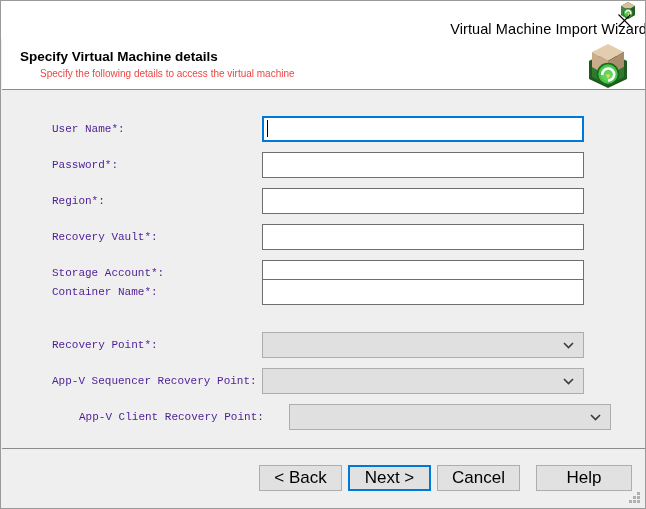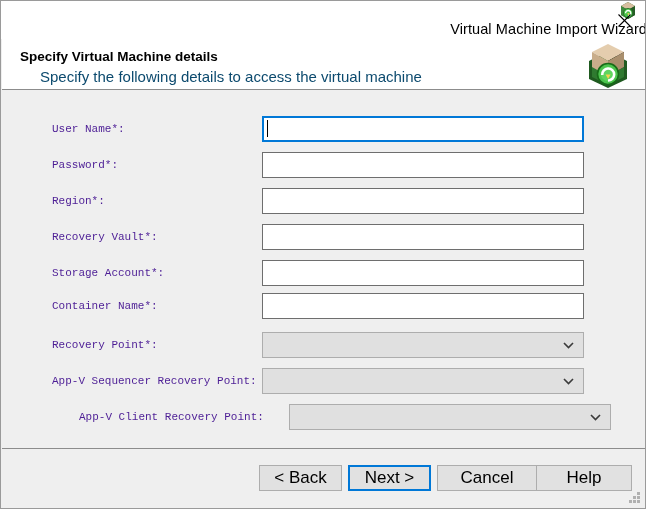--- a/index.html
+++ b/index.html
@@ -74,22 +74,22 @@
     left: 18px;
     top: 10px;
     font-size: 13.5px;
     font-weight: bold;
     color: #000000;
   }
   .header-sub {
     position: absolute;
     left: 38px;
     top: 29px;
-    font-size: 15px;
-    color: #0c4a6e;
+    font-size: 10px;
+    color: #ef4444;
   }
   .header-icon {
     position: absolute;
     right: 12px;
     top: 4px;
     width: 50px;
     height: 46px;
   }
 
   
@@ -268,21 +268,21 @@
           <input type="text" class="field" value="" style="">
         </div>
         <div class="form-row" style="top: 133px;">
           <div class="form-label">Recovery Vault*:</div>
           <input type="text" class="field" value="" style="">
         </div>
         <div class="form-row" style="top: 169px;">
           <div class="form-label">Storage Account*:</div>
           <input type="text" class="field" value="" style="">
         </div>
-        <div class="form-row" style="top: 202px;">
+        <div class="form-row" style="top: 188px;">
           <div class="form-label">Container Name*:</div>
           <input type="text" class="field" value="" style="">
         </div>
         <div class="form-row" style="top: 241px;">
           <div class="form-label">Recovery Point*:</div>
           <div class="combo">
             <span class="combo-arrow">
               <svg width="11" height="7" viewBox="0 0 11 7">
                 <polyline points="1,1 5.5,5.6 10,1" fill="none" stroke="#3b3b3b" stroke-width="1.6"></polyline>
               </svg>
@@ -309,21 +309,21 @@
             </span>
           </div>
         </div>
       </div>
   </div>
 
   <div class="footer">
     <div id="buttons">
         <button class="btn" style="left: 257px; width: 83px;">&lt; Back</button>
         <button class="btn default" style="left: 346px; width: 83px;">Next &gt;</button>
-        <button class="btn" style="left: 435px; width: 100px;">Cancel</button>
+        <button class="btn" style="left: 435px; width: 83px;">Cancel</button>
         <button class="btn" style="left: 534px; width: 96px;">Help</button>
       </div>
     <div class="grip">
       <i style="left:9px;top:1px"></i>
       <i style="left:5px;top:5px"></i>
         <i style="left:9px;top:5px"></i>
       <i style="left:1px;top:9px"></i>
         <i style="left:5px;top:9px"></i>
         <i style="left:9px;top:9px"></i>
     </div>

